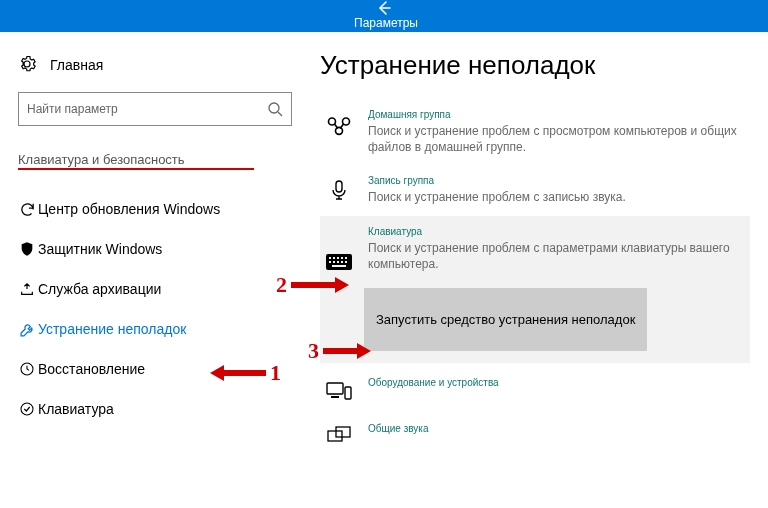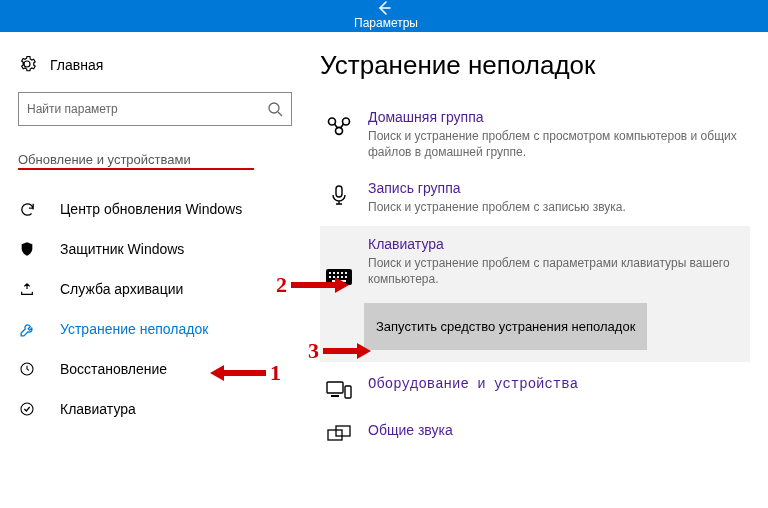--- a/index.html
+++ b/index.html
@@ -68,21 +68,21 @@
     height: 0;
     border-top: 2.5px solid #d00000;
     width: 236px;
     margin-top: 2px;
     margin-bottom: 18px;
     position:relative;
     top:-1px;
   }
   .nav-item {
     display:flex; align-items:center;
-    gap: 24px;
+    gap: 2px;
     height: 40px;
     font-size: 14px;
     cursor: default;
   }
   .nav-item.active { color: #0078d7; }
   .nav-item .ic {
     width: 18px; text-align:center;
     display:flex; align-items:center; justify-content:center;
   }
 
@@ -102,39 +102,39 @@
     padding: 10px 8px 10px 2px;
   }
   .tb-item .icon-col {
     width: 34px;
     display:flex;
     justify-content:center;
     padding-top:2px;
   }
   .tb-item .txt-col { flex:1; }
   .tb-item .txt-col .h {
-    font-size: 14px;
-    color:#4c1d95;
+    font-size: 10px;
+    color:#0f766e;
     margin-bottom:3px;
   }
   .tb-item .txt-col .d {
     font-size: 12px;
     color:#6a6a6a;
     line-height:1.35;
   }
   .tb-item.selected {
     background:#f2f2f2;
     align-items:flex-end;
   }
   .run-btn {
     display:inline-block;
     background:#cccccc;
     color:#000;
     font-size:13px;
-    padding:16px 12px;
+    padding:24px 12px;
     margin-left:44px;
     margin-top:6px;
   }
 
   
   .anno {
     position:absolute;
     display:flex;
     align-items:center;
     pointer-events:none;
@@ -204,21 +204,21 @@
     </div>
 
     <div class="search">
       <span class="ph">Найти параметр</span>
       <svg width="16" height="16" viewBox="0 0 16 16">
           <circle cx="7" cy="7" r="5" stroke="#666" stroke-width="1.3" fill="none"></circle>
           <line x1="11" y1="11" x2="15" y2="15" stroke="#666" stroke-width="1.3"></line>
         </svg>
     </div>
 
-    <div class="section-title">Обновление и устройствами</div>
+    <div class="section-title">Клавиатура и безопасность</div>
     <div class="red-under"></div>
 
     <div class="nav-item">
       <span class="ic">
         <svg width="17" height="17" viewBox="0 0 24 24">
             <path fill="none" stroke="#000" stroke-width="1.8" d="M20 12a8 8 0 1 0-2.3 5.6M20 4v6h-6"></path>
           </svg>
       </span>
       <span>Центр обновления Windows</span>
     </div>
@@ -324,21 +324,21 @@
         <div class="d">Поиск и устранение проблем с параметрами клавиатуры вашего компьютера.</div>
       </div>
     </div>
 
     <div style="background:#f2f2f2; padding-bottom:12px; position:relative;">
       <div class="run-btn">
         <span>Запустить средство устранения неполадок</span>
       </div>
     </div>
 
-    <div class="tb-item" style="margin-top:4px;font-family:Liberation Mono, monospace;">
+    <div class="tb-item" style="margin-top:4px;">
       <div class="icon-col">
         <svg width="28" height="24" viewBox="0 0 28 24">
             <rect x="2" y="4" width="16" height="11" rx="1" fill="none" stroke="#000" stroke-width="1.4"></rect>
             <rect x="20" y="8" width="6" height="12" rx="1" fill="none" stroke="#000" stroke-width="1.4"></rect>
             <rect x="6" y="17" width="8" height="2" fill="#000"></rect>
           </svg>
       </div>
       <div class="txt-col">
         <div class="h">Оборудование и устройства</div>
       </div>

